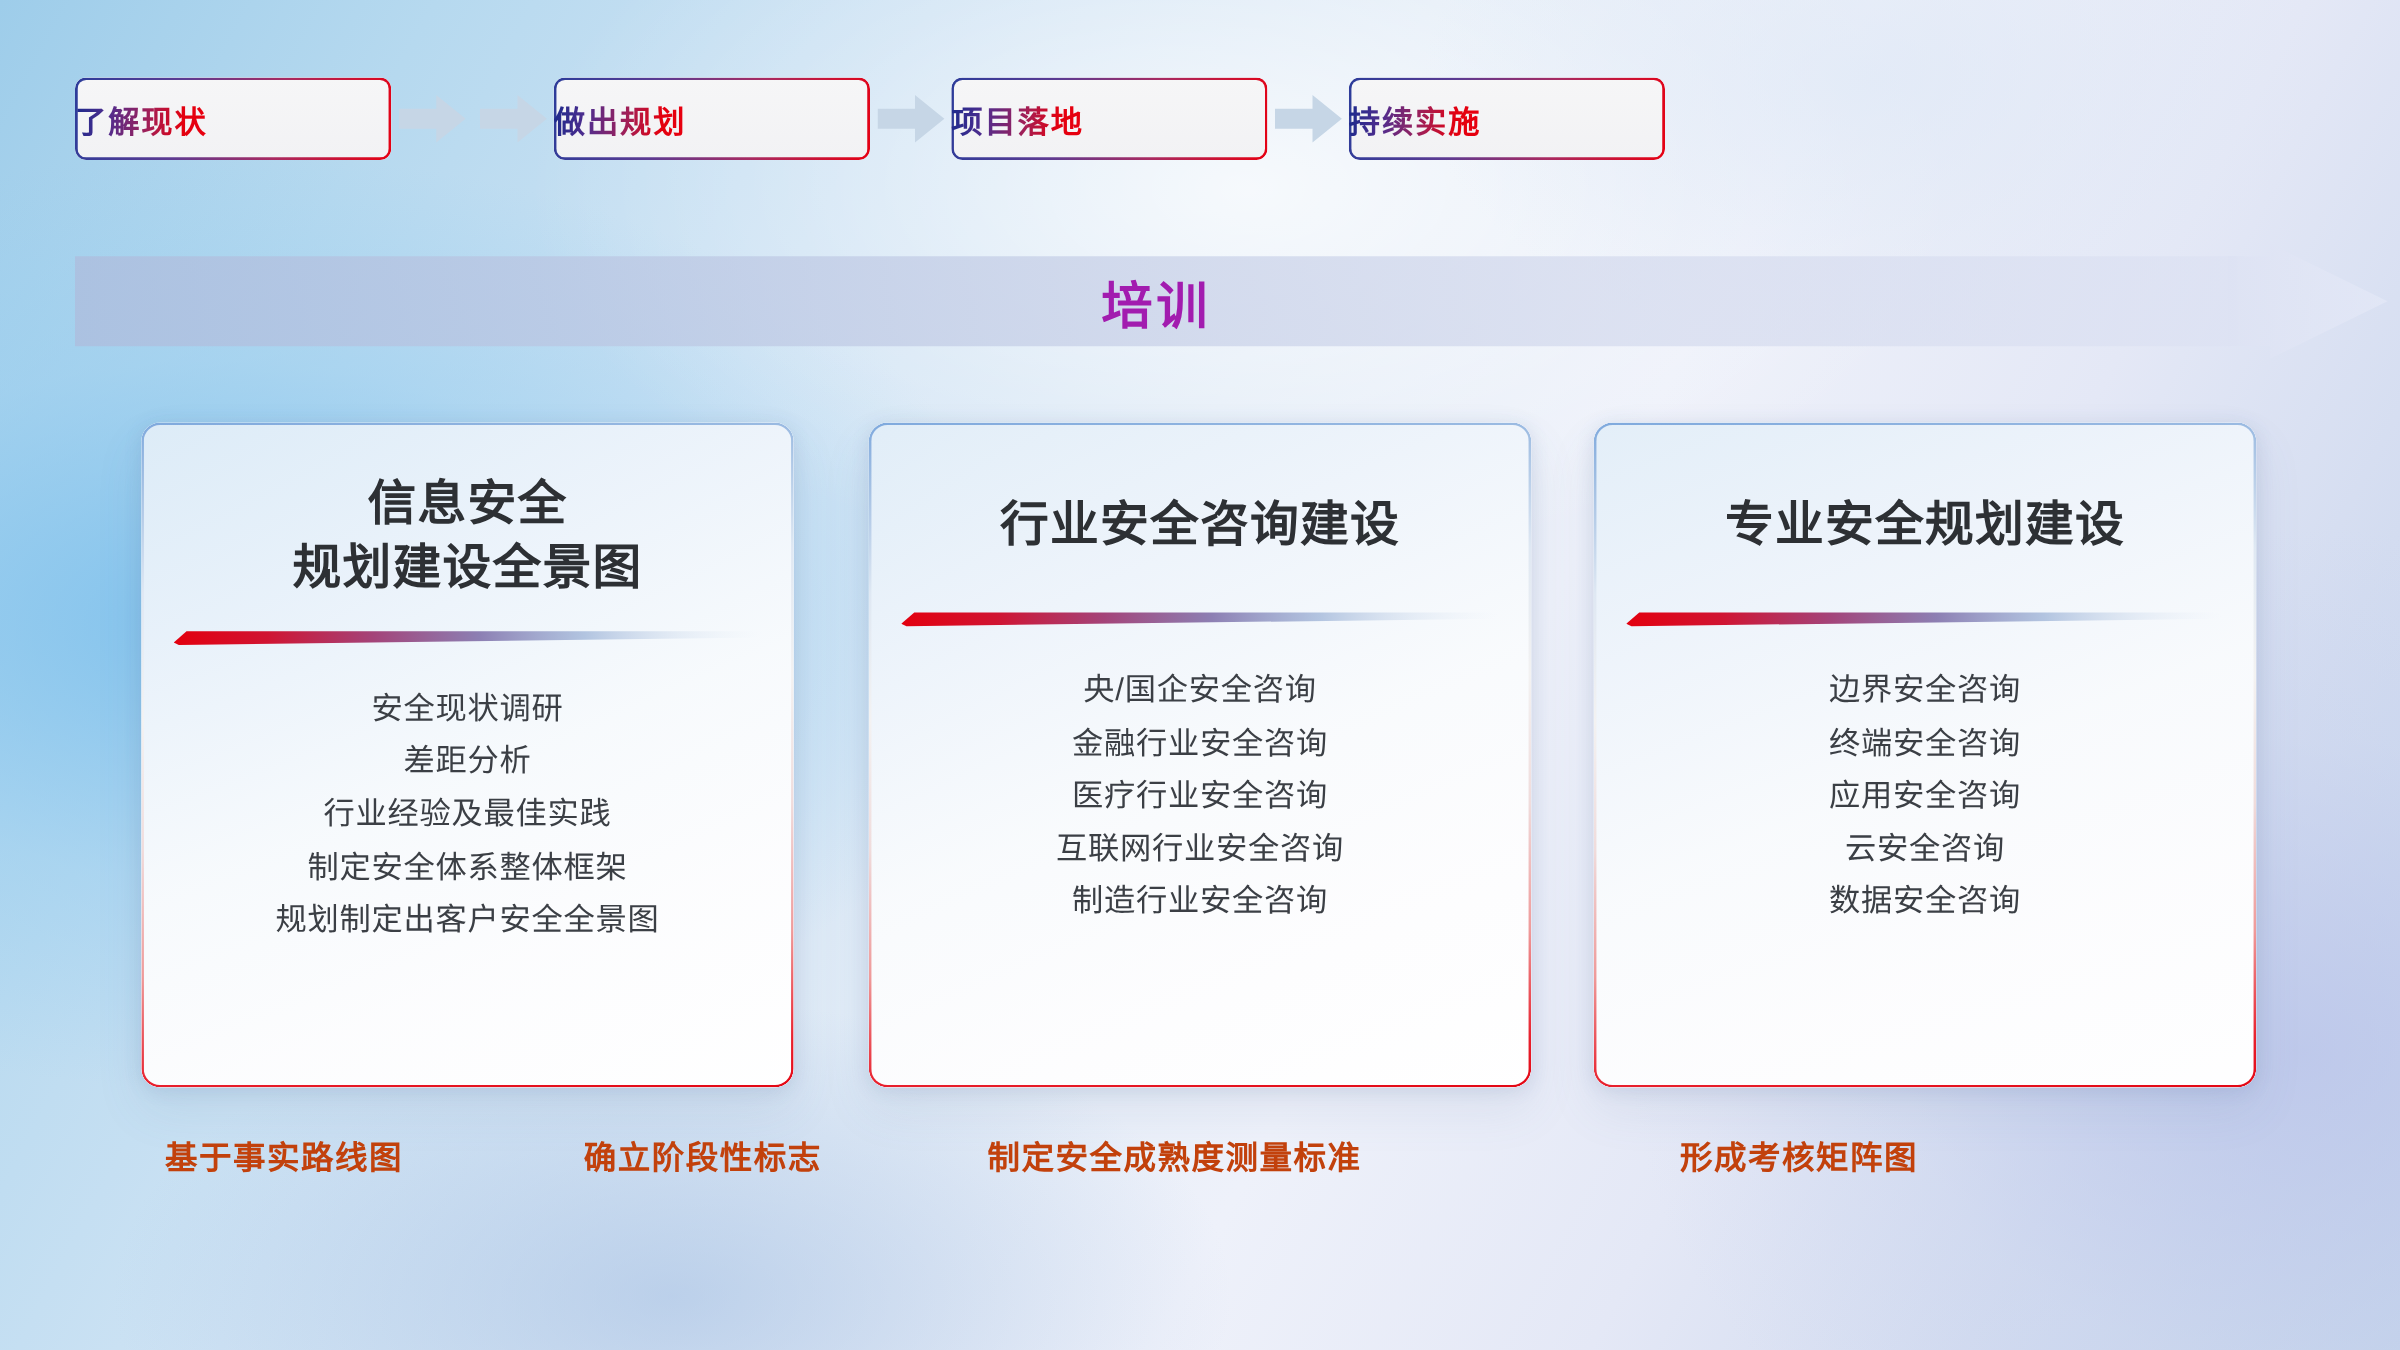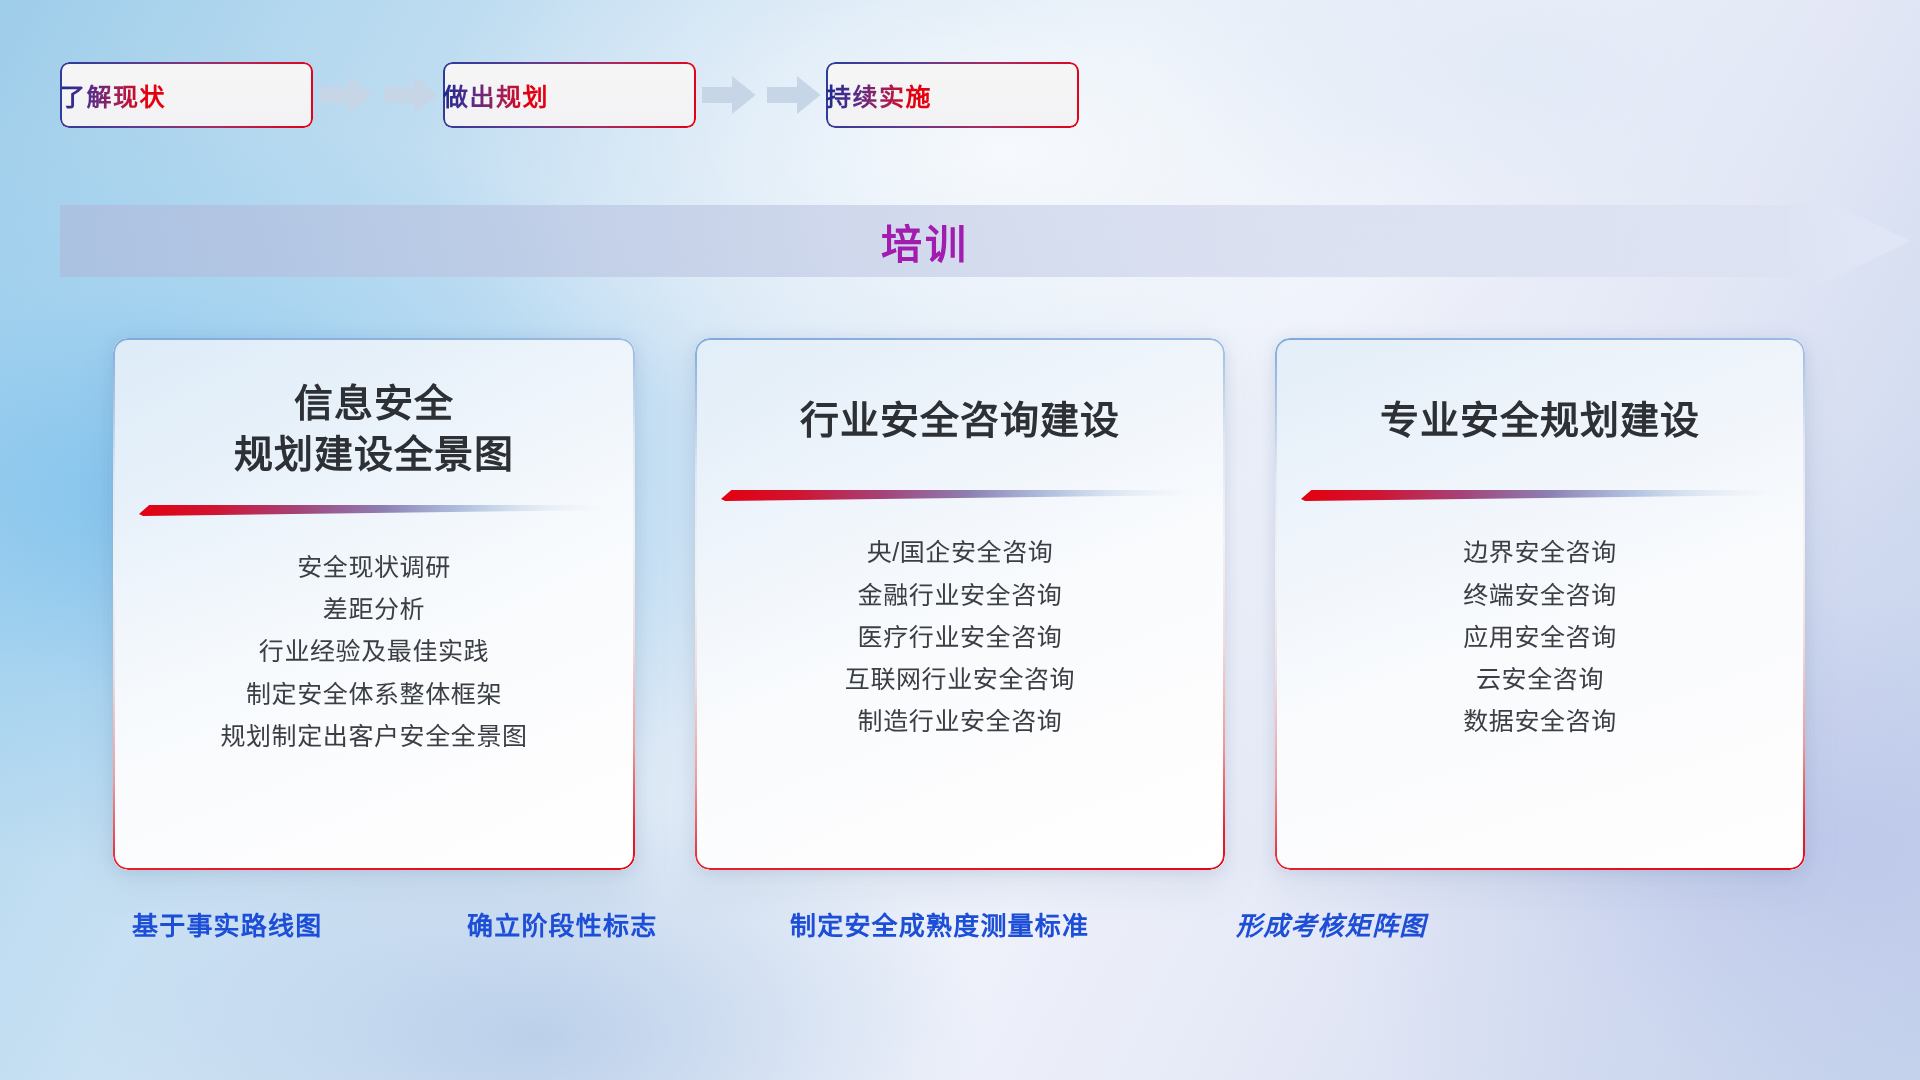--- a/index.html
+++ b/index.html
@@ -149,27 +149,27 @@
   }
   .card-list li{
     font-size:25px;color:#3b3f45;line-height:1.65;
     letter-spacing:.6px;text-align:center;white-space:nowrap;
   }
 
   
   #footnotes{position:absolute;left:0;top:905px;width:1920px;height:60px;}
   .footnote{
     position:absolute;top:0;
-    font-size:26px;font-weight:700;color:#1d4ed8;
+    font-size:26px;font-weight:700;color:#c2410c;
     letter-spacing:1.2px;white-space:nowrap;
   }
   .fn-0{left:132px;}
   .fn-1{left:467px;text-align:center;}
   .fn-2{left:790px;}
-  .fn-3{left:1236px;font-style:italic;}
+  .fn-3{left:1344px;}
 </style>
 </head>
 <body>
 
 <div id="bg">
   <div class="layer bg-base"></div>
   <div class="layer bg-glow-1"></div>
   <div class="layer bg-glow-2"></div>
   <div class="layer bg-glow-3"></div>
   <div class="layer bg-glow-4"></div>
@@ -197,20 +197,23 @@
 
     <div class="step">
       <span class="step-label">做出规划</span>
     </div>
     <div class="step-arrow">
       <svg width="54" height="40" viewBox="0 0 54 40" aria-hidden="true">
         <path d="M0 12 H30 V1 L53.5 20 L30 39 V28 H0 Z" fill="#c6d6e6"></path>
       </svg>
     </div>
 
+    <div class="step">
+      <span class="step-label">项目落地</span>
+    </div>
     <div class="step-arrow">
       <svg width="54" height="40" viewBox="0 0 54 40" aria-hidden="true">
         <path d="M0 12 H30 V1 L53.5 20 L30 39 V28 H0 Z" fill="#c6d6e6"></path>
       </svg>
     </div>
 
     <div class="step">
       <span class="step-label">持续实施</span>
     </div>
   </div>

